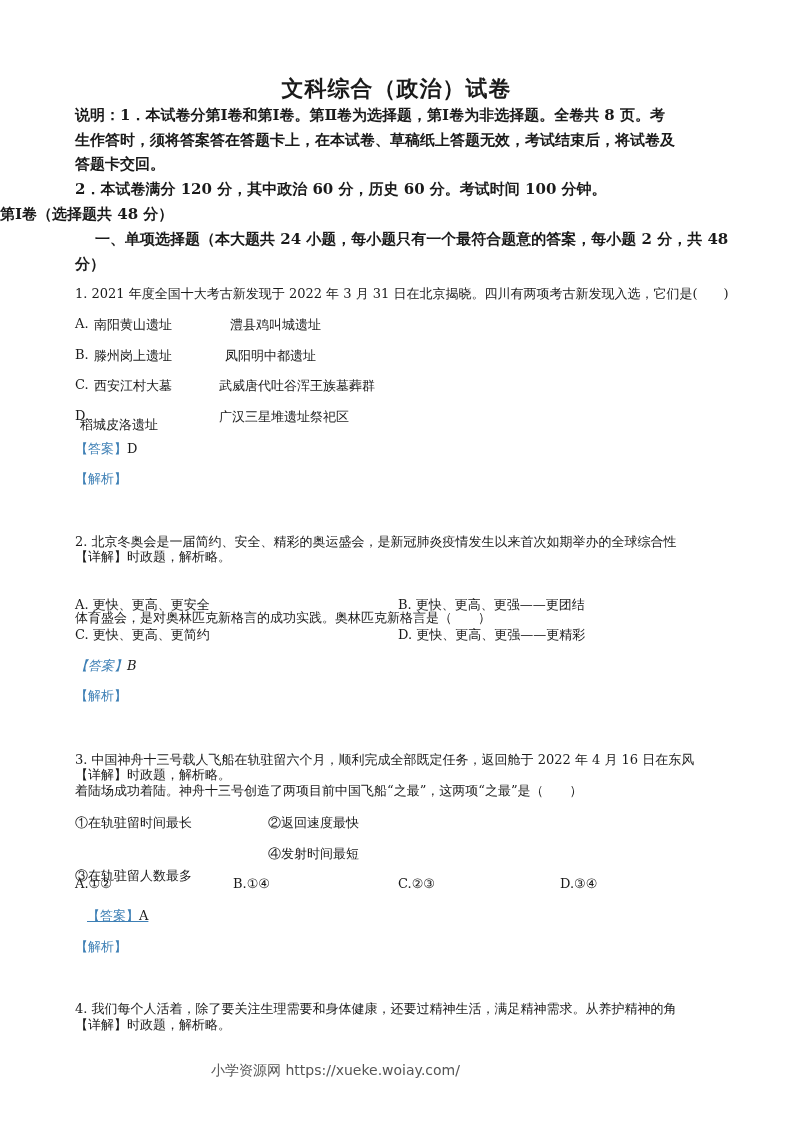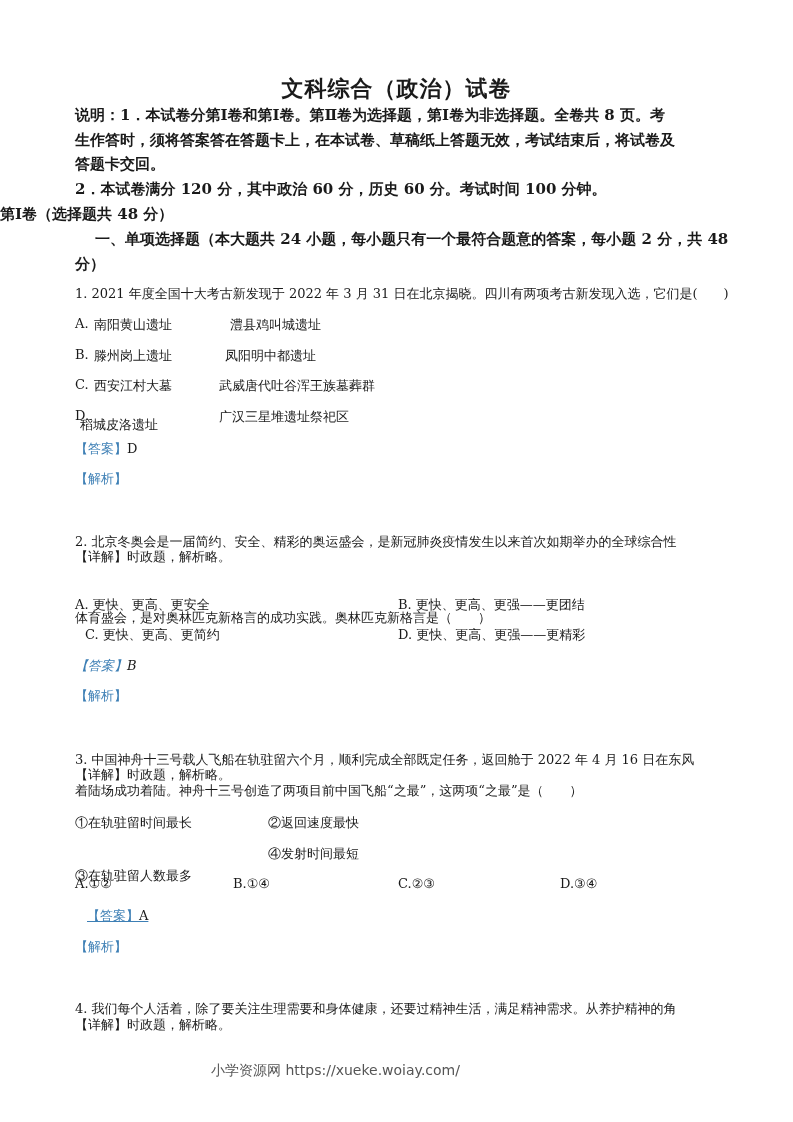--- a/index.html
+++ b/index.html
@@ -65,21 +65,21 @@
   <div>
     <div class="abs q" style="top:533px;">2. 北京冬奥会是一届简约、安全、精彩的奥运盛会，是新冠肺炎疫情发生以来首次如期举办的全球综合性</div>
     <div class="abs q" style="top:592px;margin-top:17px;">体育盛会，是对奥林匹克新格言的成功实践。奥林匹克新格言是（　　）</div>
 
     <div class="abs opt" style="left:75px; top:596px;">
       <span>A.</span> <span>更快、更高、更安全</span>
     </div>
     <div class="abs opt" style="left:398px; top:596px;">
       <span>B.</span> <span>更快、更高、更强——更团结</span>
     </div>
-    <div class="abs opt" style="left:75px; top:626px;margin-left:10px;">
+    <div class="abs opt" style="left:75px; top:626px;">
       <span>C.</span> <span>更快、更高、更简约</span>
     </div>
     <div class="abs opt" style="left:398px; top:626px;">
       <span>D.</span> <span>更快、更高、更强——更精彩</span>
     </div>
 
     <div class="abs tag" style="left:75px; top:657px;font-style:italic;">
       <span>【答案】</span><span class="val">B</span>
     </div>
     <div class="abs tag" style="left:75px; top:687px;">【解析】</div>

